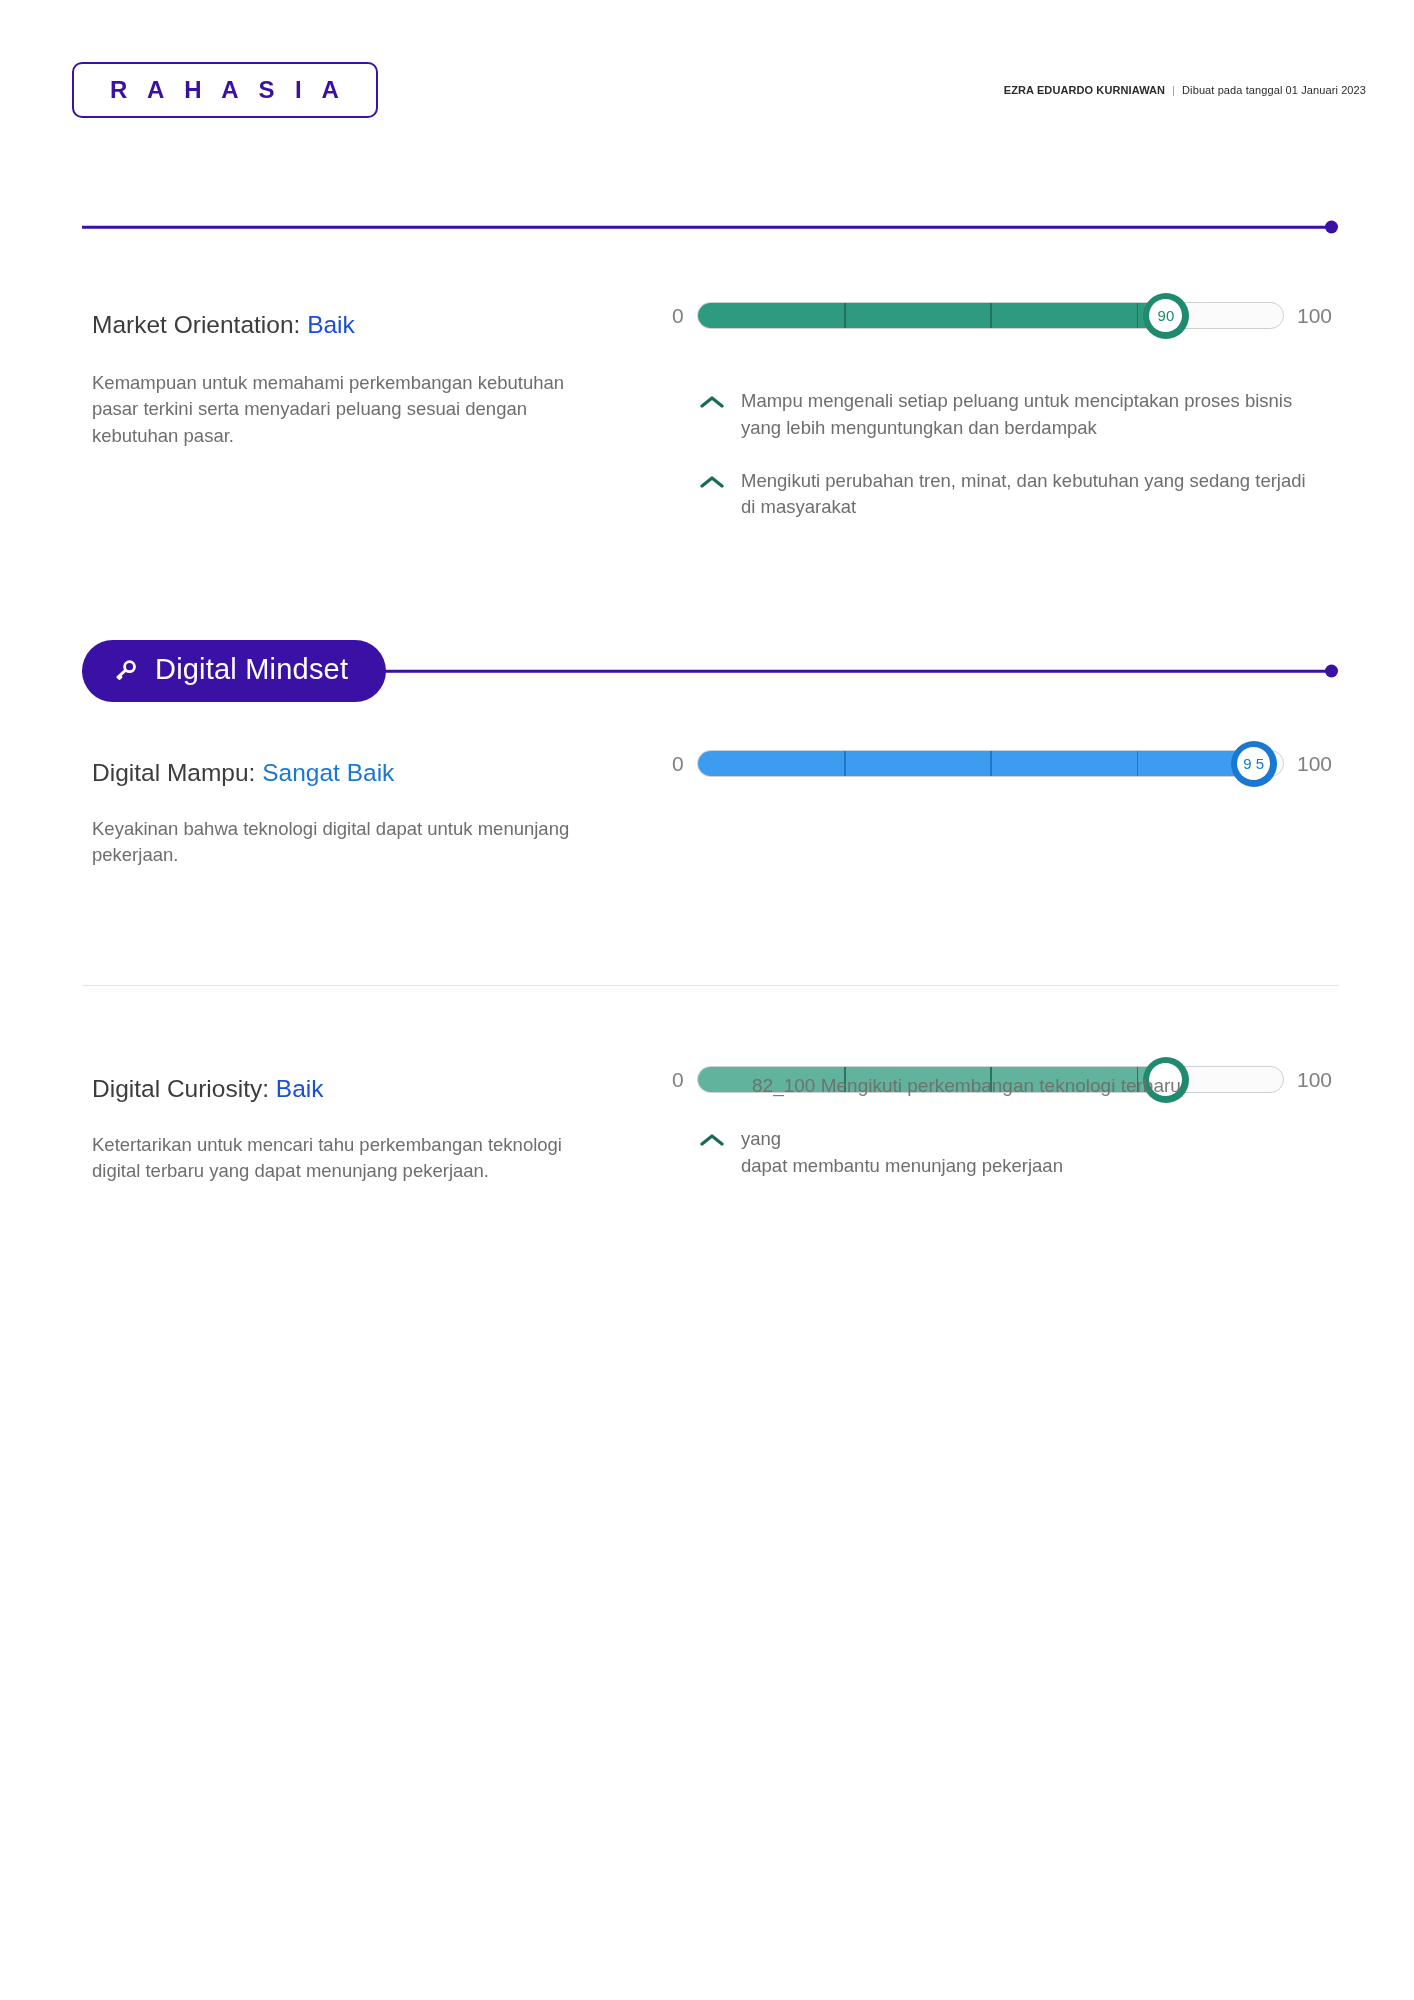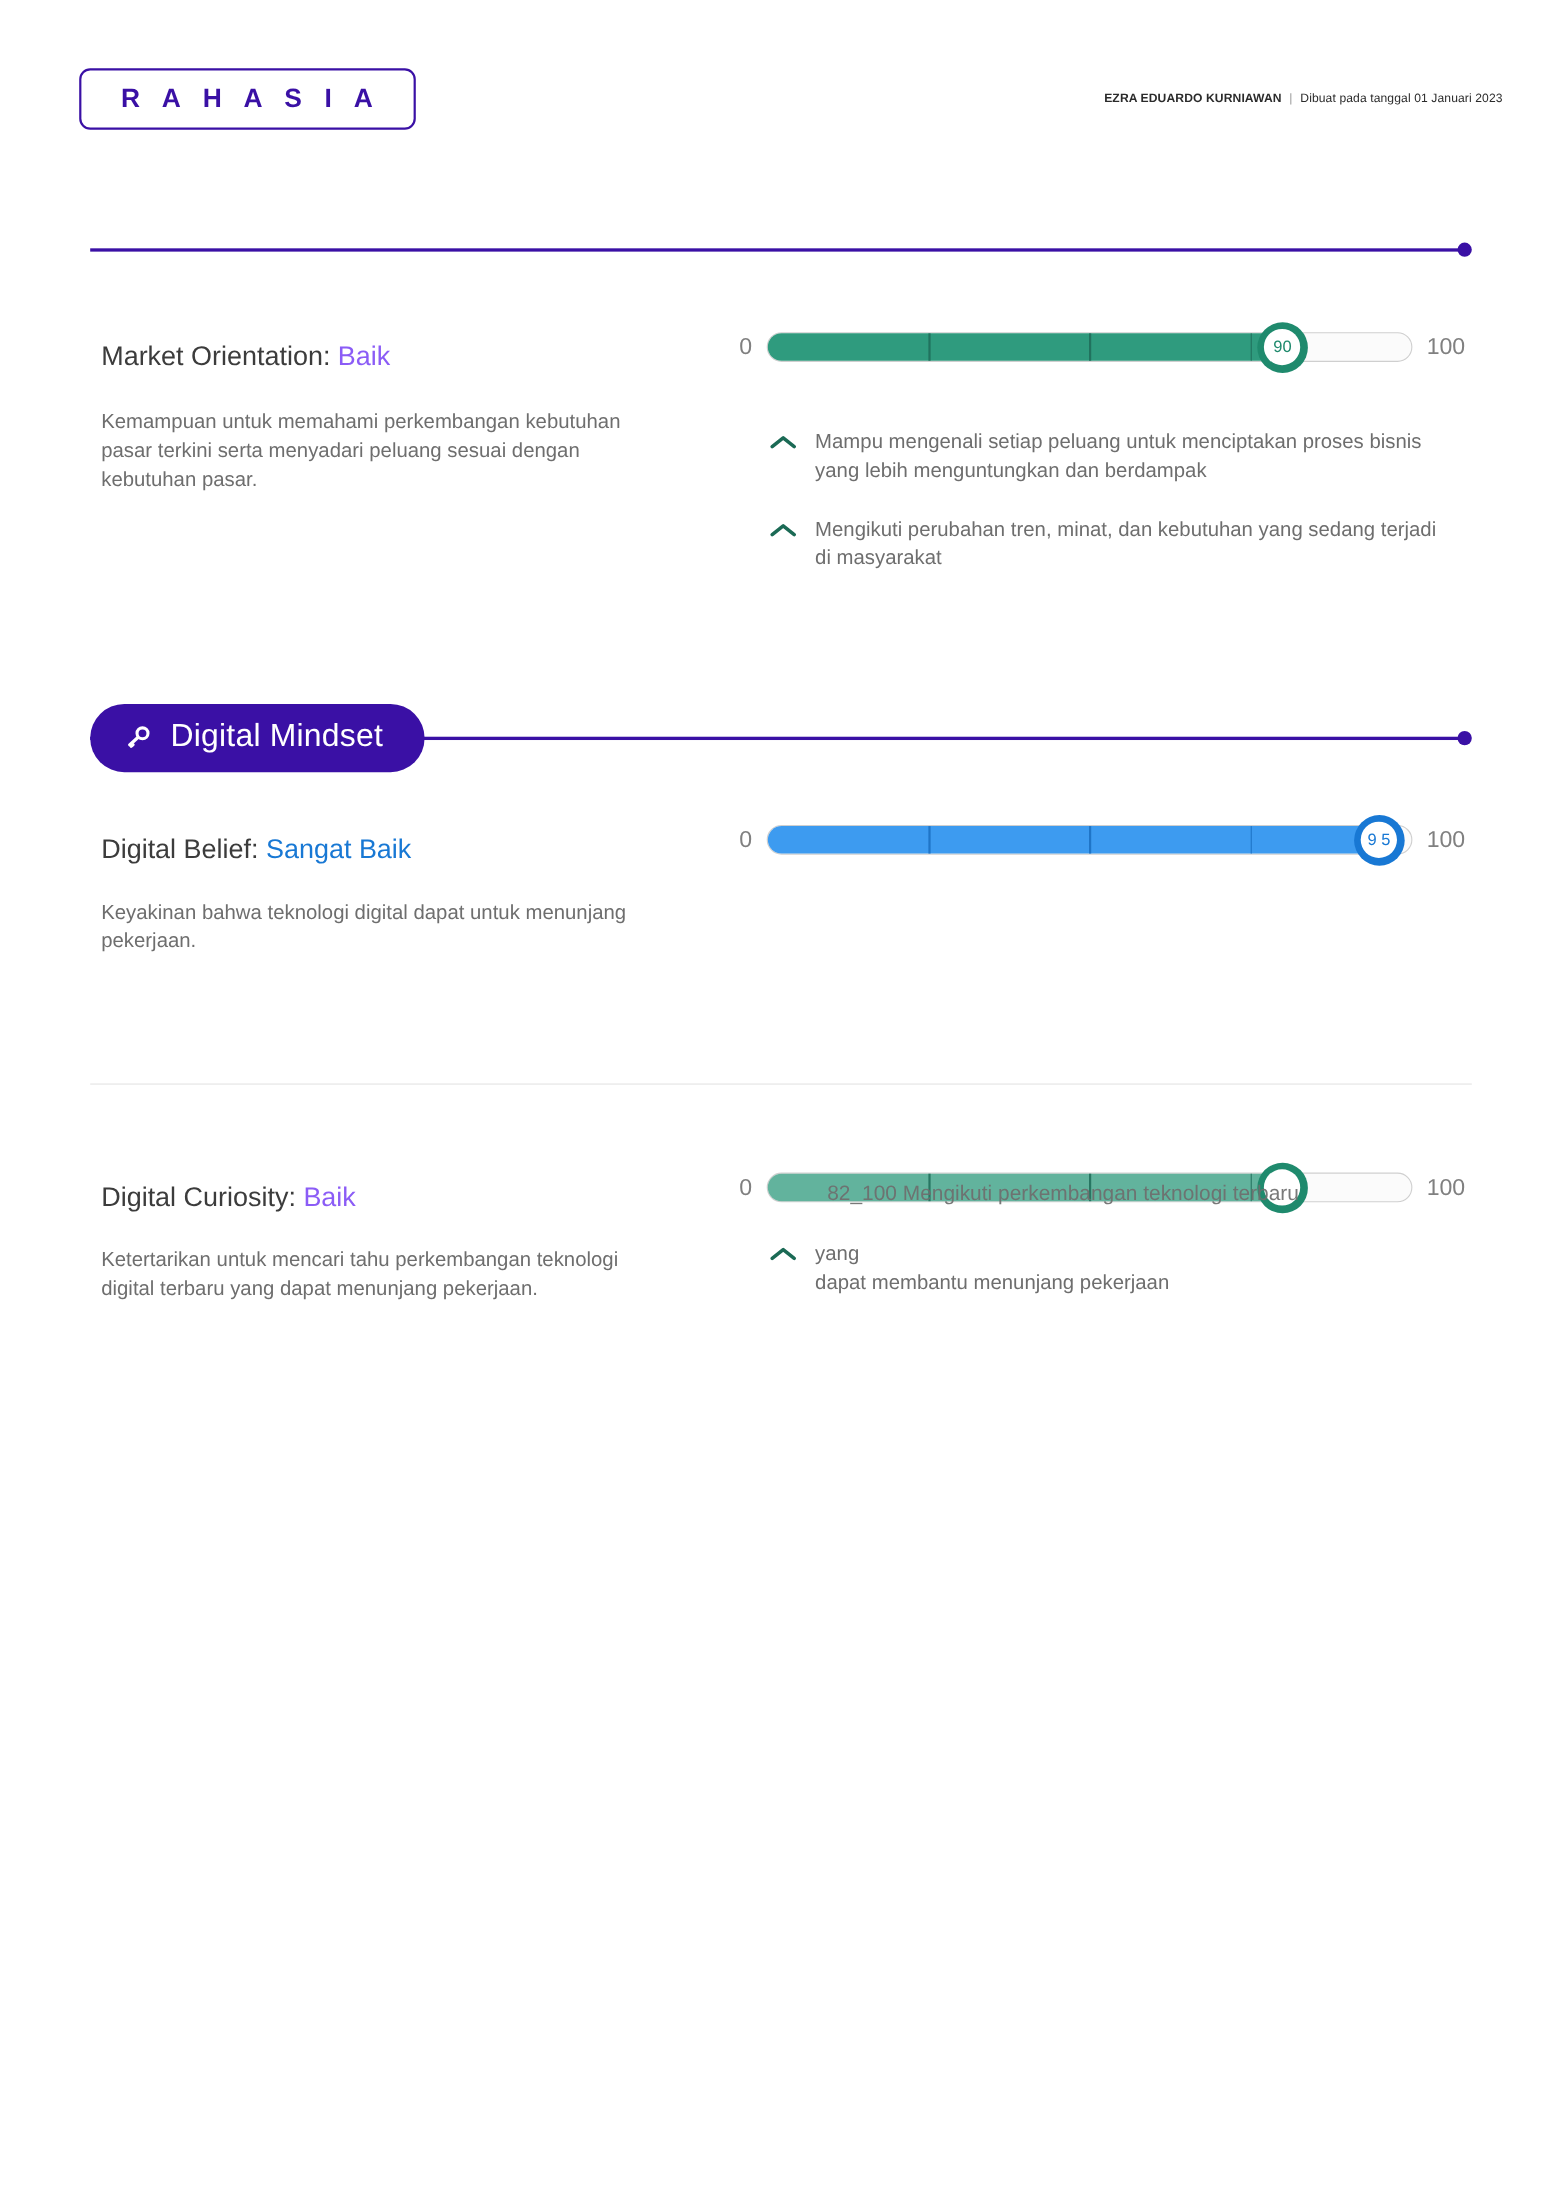--- a/index.html
+++ b/index.html
@@ -119,21 +119,21 @@
     position: absolute;
     left: 92px;
     top: 0;
     font-size: 24.5px;
     color: #3c3c3c;
     font-weight: 400;
     white-space: nowrap;
     line-height: 1.25;
   }
   .attr-title .lvl { font-weight: 400; }
-  .lvl-green { color: #8b5cf6; }
+  .lvl-green { color: #1d4ed8; }
   .lvl-blue  { color: #1878d4; }
 
   .attr-desc {
     position: absolute;
     left: 92px;
     width: 520px;
     font-size: 18.5px;
     line-height: 1.42;
     color: #6e6e6e;
   }
@@ -331,21 +331,21 @@
           </svg>
         </span>
         <span class="banner-title">Digital Mindset</span>
       </div>
     </div>
   </div>
 
   <div class="attr" style="top:758px;">
     <div class="attr-top">
       <div class="attr-title">
-        <span>Digital Belief:</span>
+        <span>Digital Mampu:</span>
         <span class="lvl lvl-blue">Sangat Baik</span>
       </div>
       <div class="slider-wrap" style="top:-8px;">
         <span class="slider-end">0</span>
         <span class="slider-track">
           <span class="slider-fill fill-blue" style="width:95%;"></span>
           <span class="slider-ticks ticks-blue">
             <i style="left:25%"></i>
               <i style="left:50%"></i>
               <i style="left:75%"></i>

